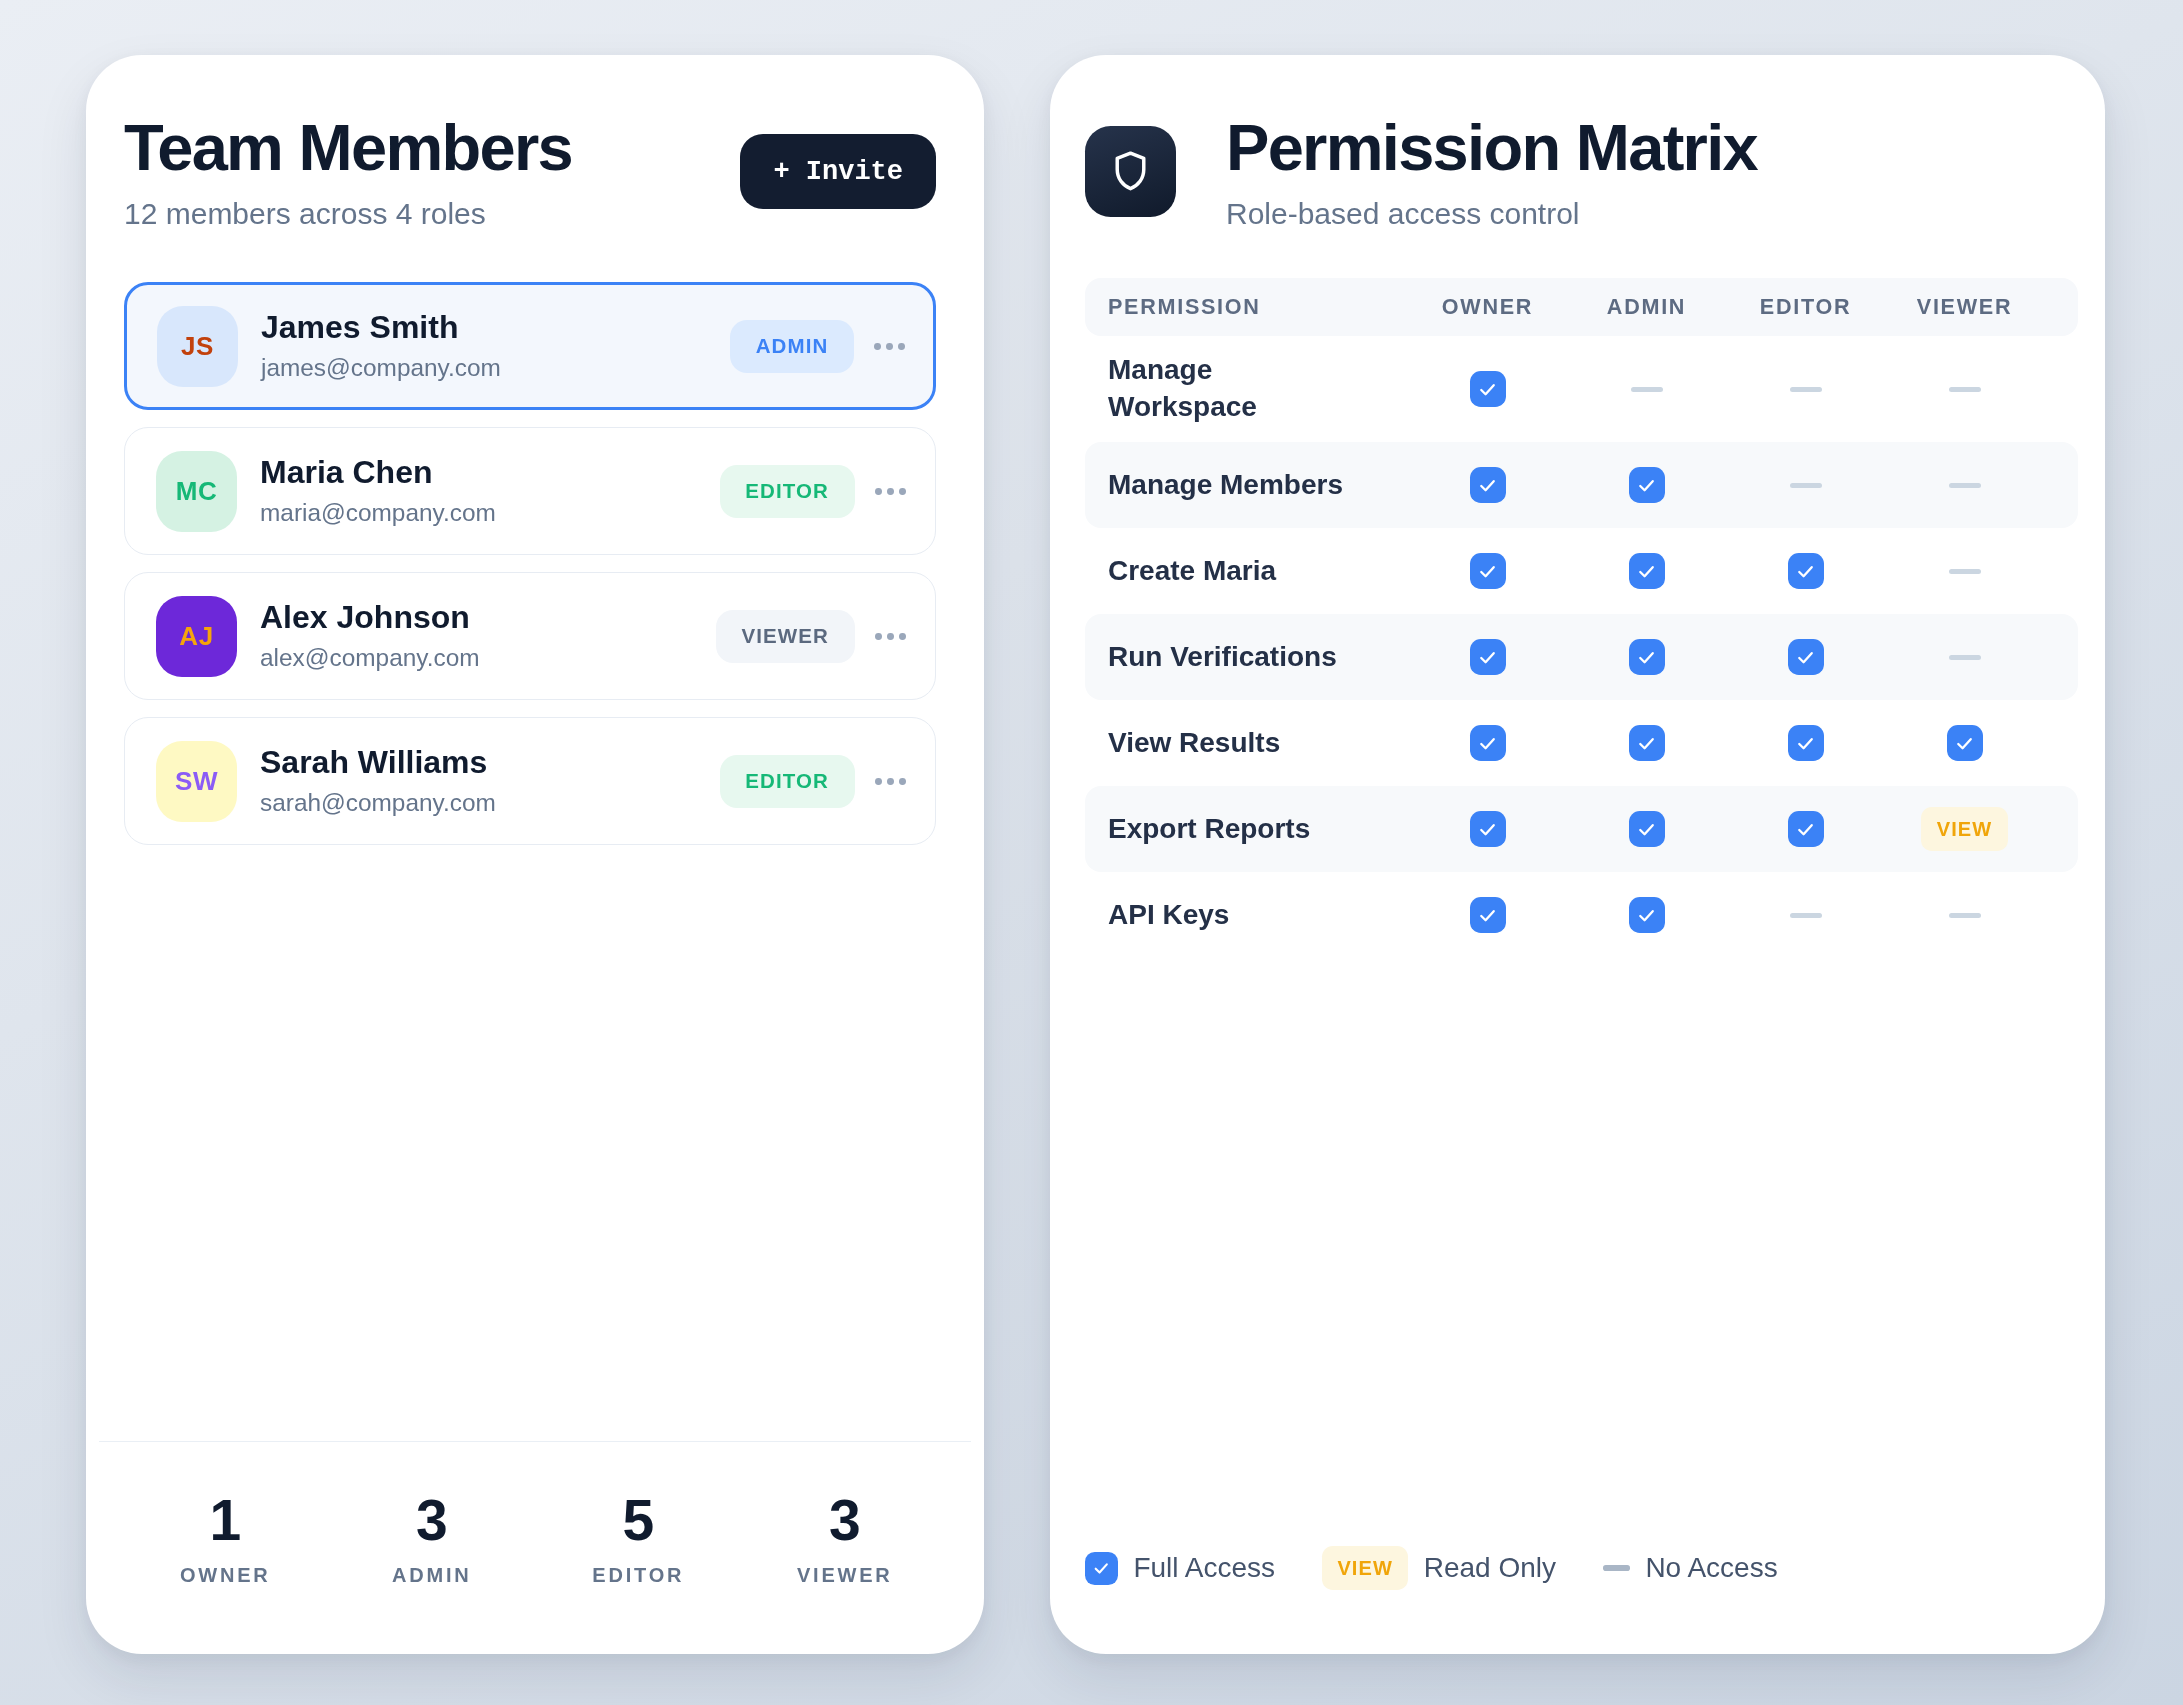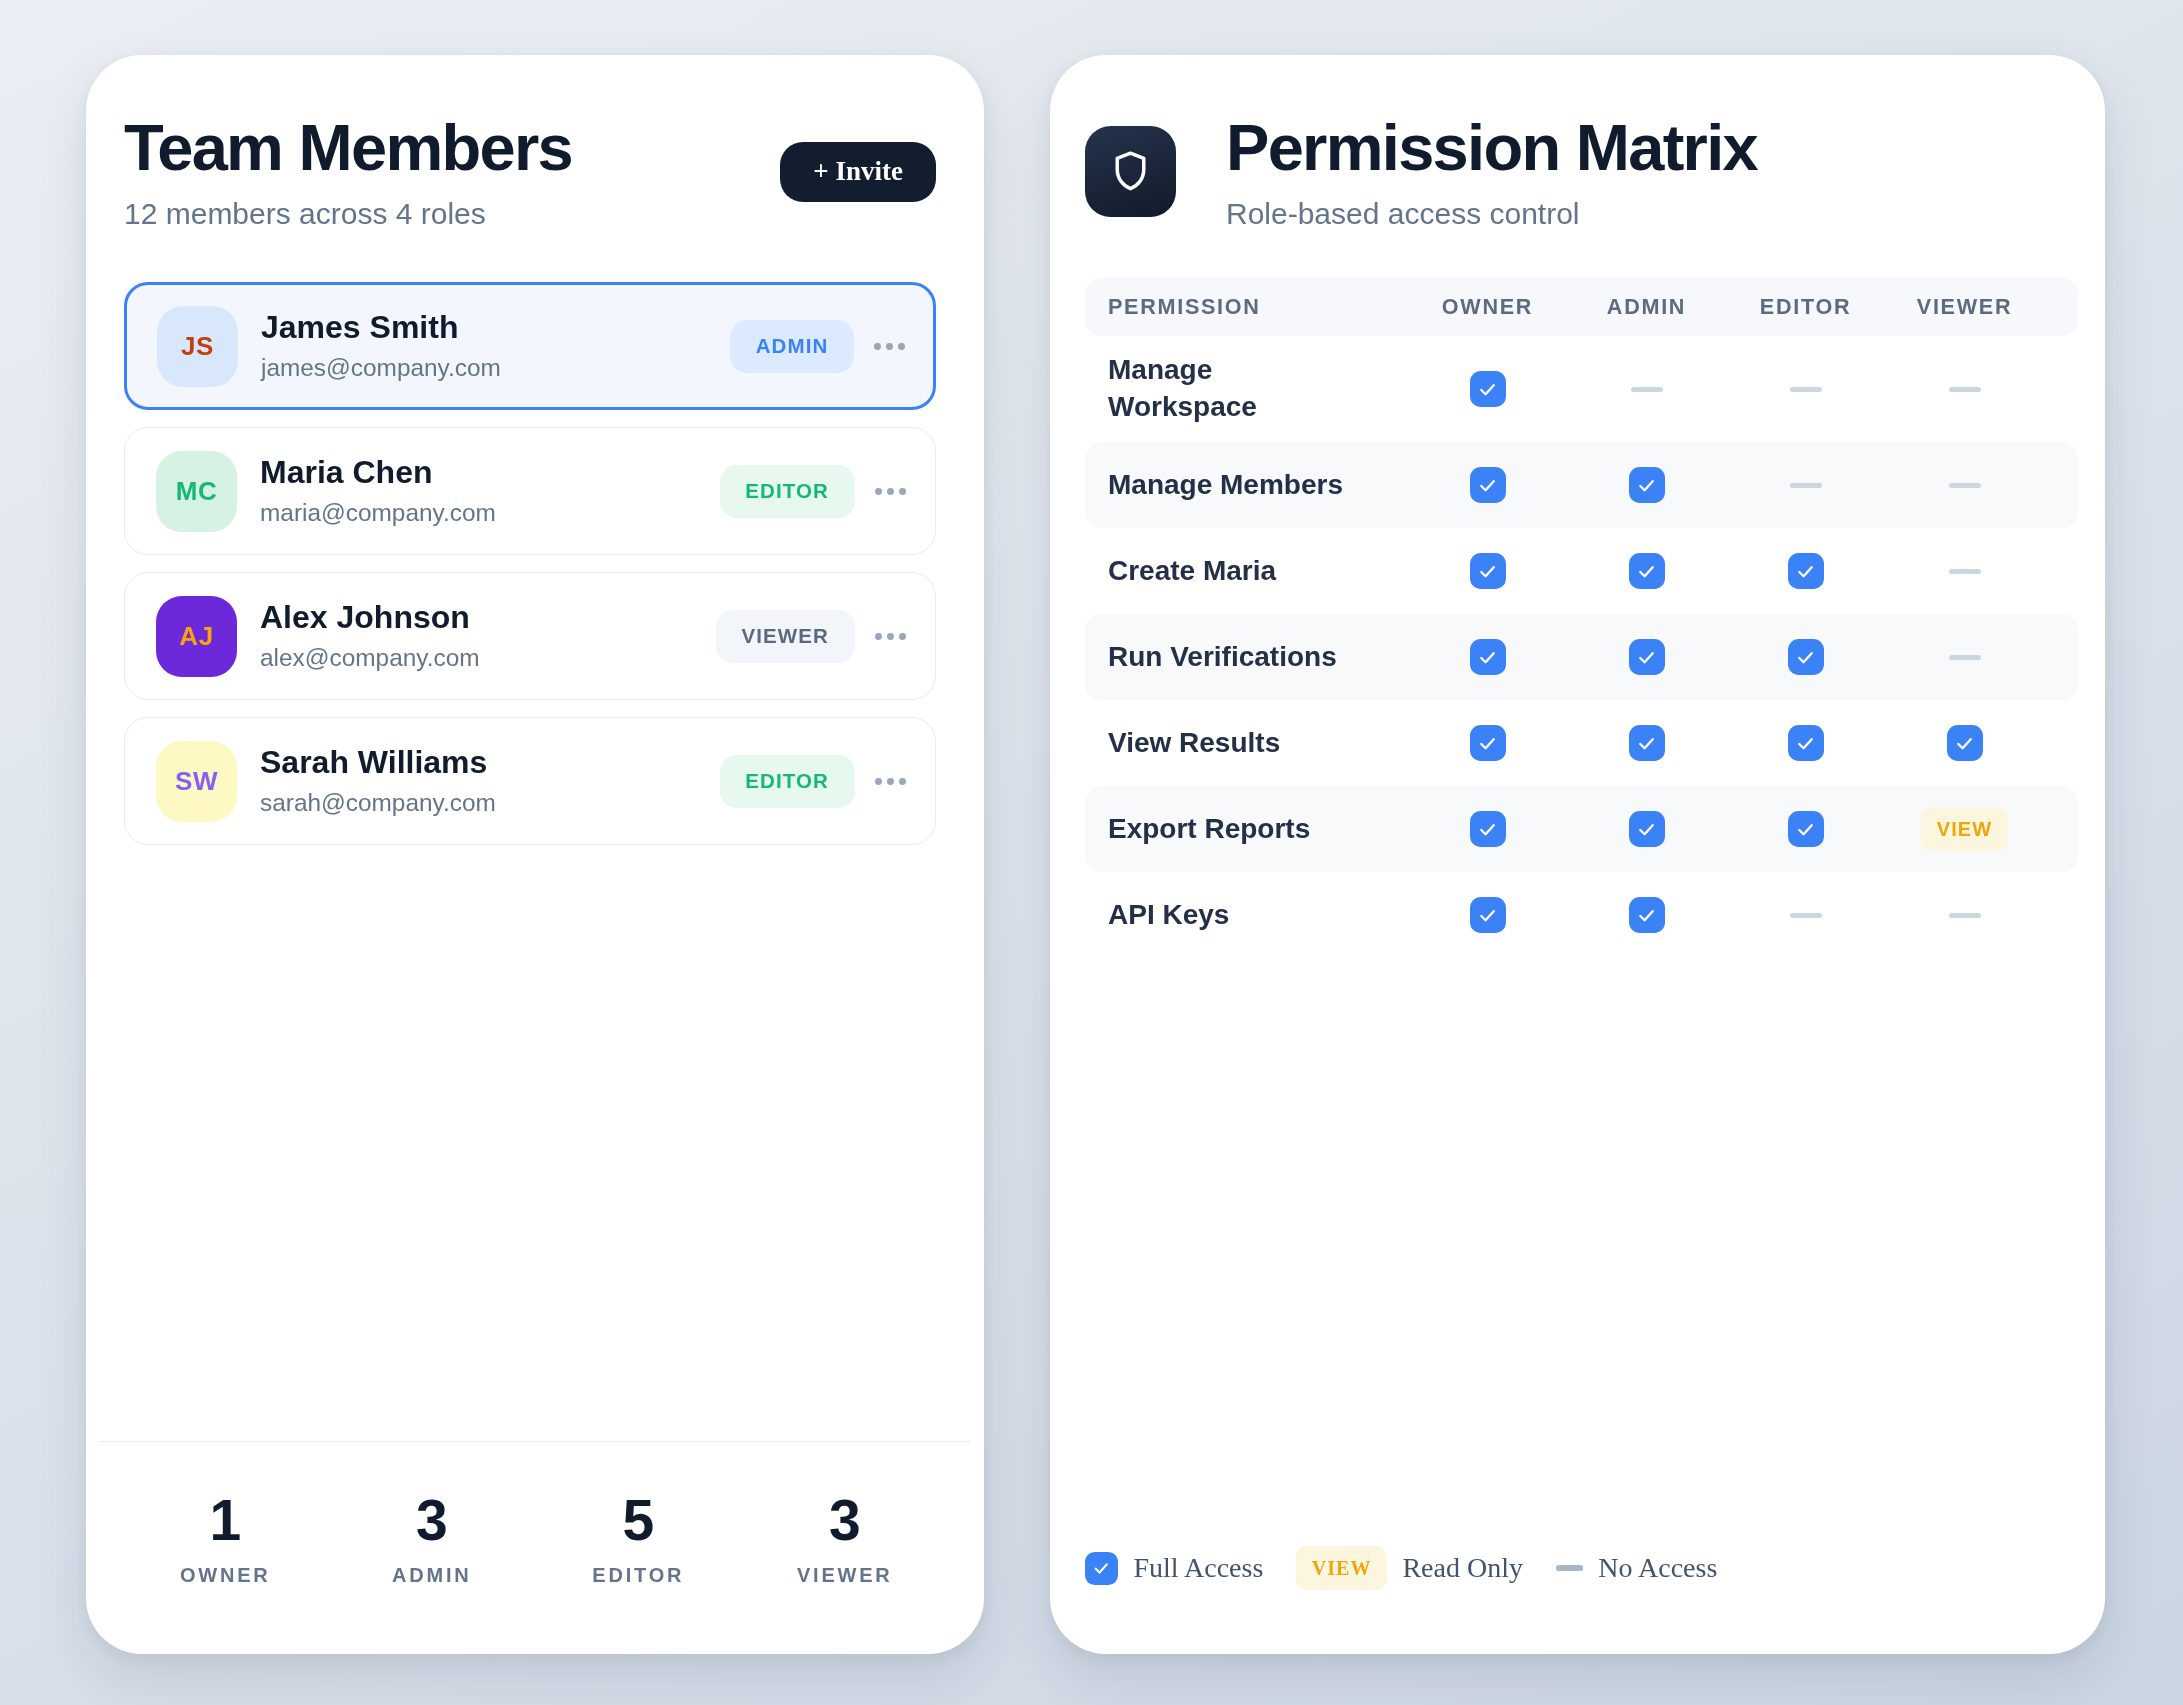--- a/index.html
+++ b/index.html
@@ -34,24 +34,24 @@
     letter-spacing: -1.7px;
     color: #101b2e;
     line-height: 1.12;
   }
   .page-subtitle { margin-top: 12.5px; font-size: 30px; color: #64748b; }
 
   .invite-btn {
     flex: none;
     background: #131d30;
     color: #ffffff;
-    font-family: Liberation Serif, serif;
+    font-family: Liberation Mono, monospace;
     font-size: 27px;
     font-weight: 700;
-    height: 60px;
+    height: 75px;
     padding: 0 33px;
     border: none;
     border-radius: 23px;
     display: flex;
     align-items: center;
     cursor: pointer;
   }
 
   .member-list { margin-top: 51px; display: flex; flex-direction: column; gap: 17px; }
   .member-card {
@@ -143,21 +143,21 @@
   .dash { width: 32px; height: 5.1px; border-radius: 2.8px; background: #cbd6e1; }
   .viewbadge {
     background: #fdf6df;
     color: #f0a50a;
     font-size: 20px; font-weight: 700; letter-spacing: 1.1px;
     padding: 12px 15.4px;
     border-radius: 10.8px;
     line-height: 1;
   }
 
-  .legend { margin-top: auto; display: flex; align-items: center; gap: 33px; font-family: Liberation Serif, serif; }
+  .legend { margin-top: auto; display: flex; align-items: center; gap: 47px; }
   .legend-item { display: flex; align-items: center; gap: 15.4px; font-size: 28px; color: #44536b; }
   .dash-legend { width: 27px; background: #a9b6c6; }
 </style>
 </head>
 <body>
 
 <section class="panel panel-team">
   <div class="team-header">
     <div>
       <h1 class="page-title">Team Members</h1>

